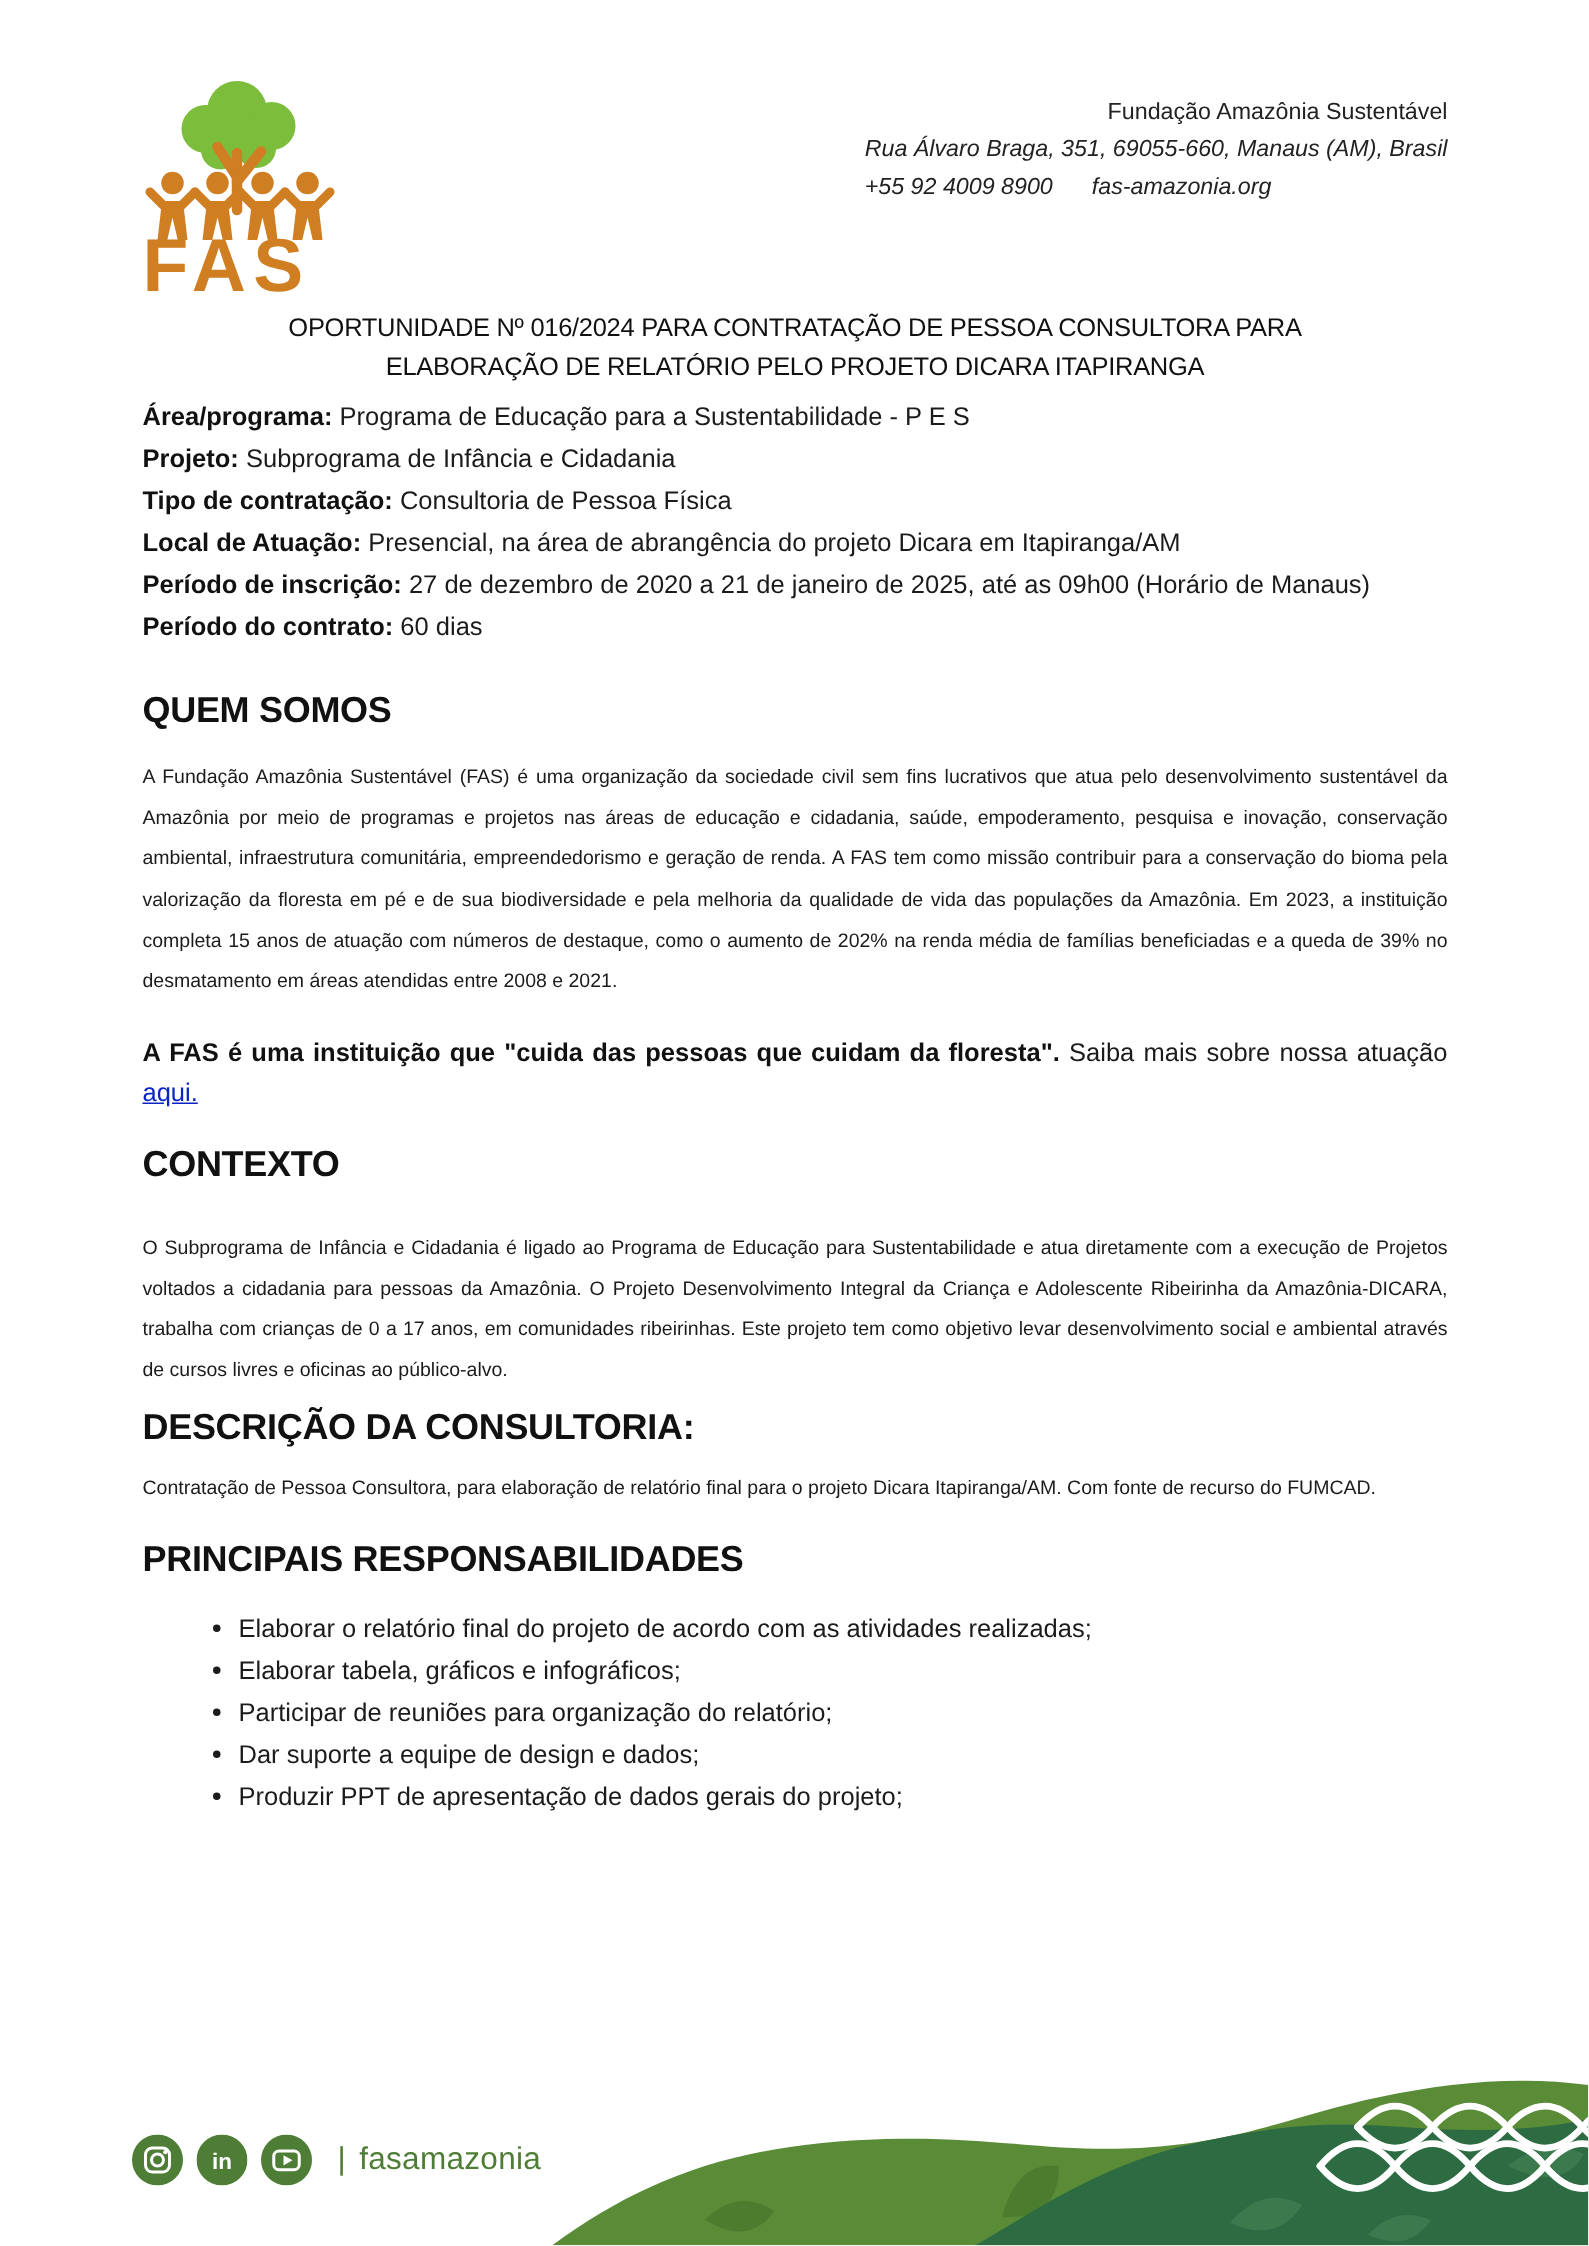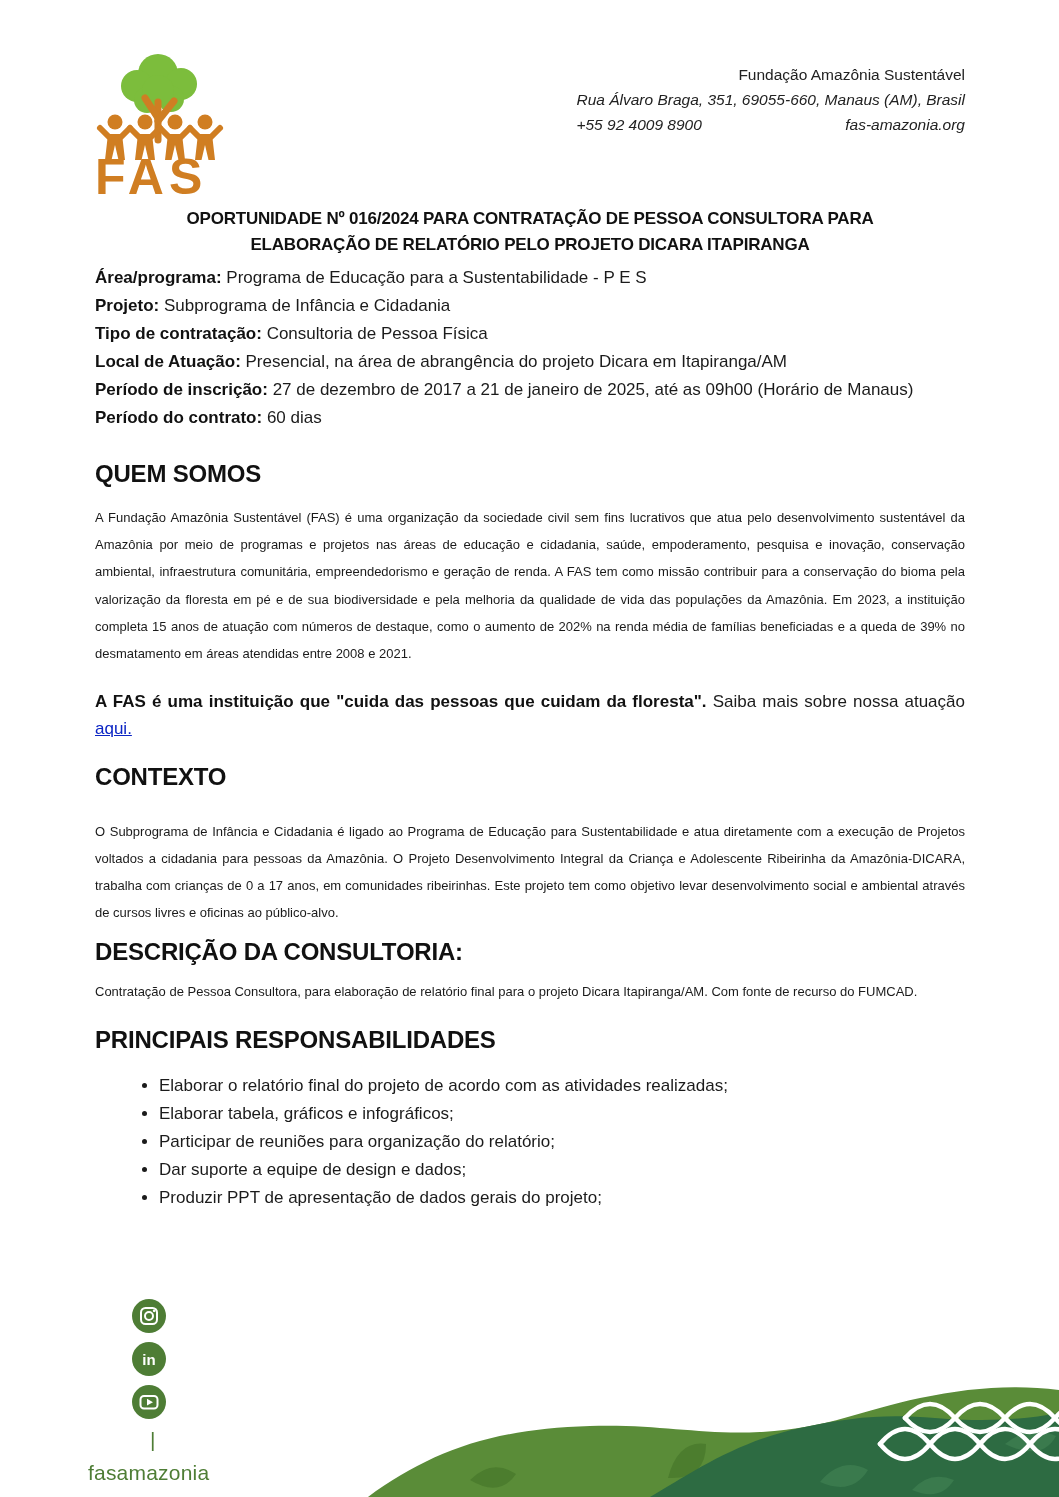--- a/index.html
+++ b/index.html
@@ -11,24 +11,24 @@
     font-family:"Liberation Sans", sans-serif;
     color:#1b1b1b;
   }
   .content { padding:0 94px 0 95px; }
 
   
   .hdr { display:flex; justify-content:space-between; align-items:flex-start; padding:44px 94px 0 95px; }
   .logo { width:130px; height:152px; flex:0 0 auto; }
   .contact { text-align:right; margin-top:18px; font-size:15.5px; line-height:25px; color:#222; }
   .contact .line-italic { font-style:italic; }
-  .contact .phone-line { display:flex; justify-content:space-between; gap:26px; font-style:italic; }
-
-  
-  .doc-title { margin-top:10px; text-align:center; font-weight:bold; font-size:17px; line-height:26px; letter-spacing:-0.2px; color:#111; }
+  .contact .phone-line { display:flex; justify-content:flex-start; gap:26px; font-style:italic; }
+
+  
+  .doc-title { margin-top:10px; text-align:center; font-weight:normal; font-size:17px; line-height:26px; letter-spacing:-0.2px; color:#111; }
 
   
   .info { margin-top:6px; }
   .info p { margin:0; font-size:17px; line-height:28px; text-align:justify; }
   .info b { color:#111; }
 
   
   h2 { font-size:24px; line-height:24px; margin:0; font-weight:bold; color:#111; letter-spacing:-0.2px; }
   .h-quem { margin-top:30px; }
   .h-contexto { margin-top:22px; }
@@ -40,21 +40,21 @@
   .para-desc { margin-top:14px; }
   .highlight { margin-top:21px; font-size:17px; line-height:27.2px; text-align:justify; }
   .highlight b { color:#111; }
   a.inline-link { color:#0b24c4; text-decoration:underline;margin-top:20px; }
 
   ul.resp { margin:20px 0 0 0; padding-left:64px; }
   ul.resp li { font-size:17px; line-height:27px; margin-bottom:1px; text-align:justify; }
 
   
   .footer-art { position:absolute; left:0; bottom:0; width:1059px; height:115px; display:block; }
-  .social-bar { position:absolute; left:88px; bottom:12px; display:flex; align-items:center; gap:9px; z-index:3;flex-direction:column; }
+  .social-bar { position:absolute; left:88px; bottom:40px; display:flex; align-items:center; gap:9px; z-index:3; }
   .social-circle { width:34px; height:34px; display:block; cursor:pointer; }
   .handle-sep { color:#4e7d35; font-size:21px; margin-left:8px; font-weight:400; }
   .handle-text { color:#4e7d35; font-size:21px; letter-spacing:0.2px; }
 </style>
 </head>
 <body>
 
 <div class="page">
 
   <div class="hdr">
@@ -120,21 +120,21 @@
     <div class="doc-title">
       <div>OPORTUNIDADE Nº 016/2024 PARA CONTRATAÇÃO DE PESSOA CONSULTORA PARA</div>
       <div>ELABORAÇÃO DE RELATÓRIO PELO PROJETO DICARA ITAPIRANGA</div>
     </div>
 
     <div class="info">
       <p><b>Área/programa:</b> <span>Programa de Educação para a Sustentabilidade - P E S</span></p>
       <p><b>Projeto:</b> <span>Subprograma de Infância e Cidadania</span></p>
       <p><b>Tipo de contratação:</b> <span>Consultoria de Pessoa Física</span></p>
       <p><b>Local de Atuação:</b> <span>Presencial, na área de abrangência do projeto Dicara em Itapiranga/AM</span></p>
-      <p><b>Período de inscrição:</b> <span>27 de dezembro de 2017 a 21 de janeiro de 2025, até as 09h00 (Horário de Manaus)</span></p>
+      <p><b>Período de inscrição:</b> <span>27 de dezembro de 2020 a 21 de janeiro de 2025, até as 09h00 (Horário de Manaus)</span></p>
       <p><b>Período do contrato:</b> <span>60 dias</span></p>
     </div>
 
     <h2 class="h-quem">QUEM SOMOS</h2>
     <p class="para">A Fundação Amazônia Sustentável (FAS) é uma organização da sociedade civil sem fins lucrativos que atua pelo desenvolvimento sustentável da Amazônia por meio de programas e projetos nas áreas de educação e cidadania, saúde, empoderamento, pesquisa e inovação, conservação ambiental, infraestrutura comunitária, empreendedorismo e geração de renda. A FAS tem como missão contribuir para a conservação do bioma pela valorização da floresta em pé e de sua biodiversidade e pela melhoria da qualidade de vida das populações da Amazônia. Em 2023, a instituição completa 15 anos de atuação com números de destaque, como o aumento de 202% na renda média de famílias beneficiadas e a queda de 39% no desmatamento em áreas atendidas entre 2008 e 2021.</p>
     <p class="highlight">
       <b>A FAS é uma instituição que "cuida das pessoas que cuidam da floresta".</b>
       <span>Saiba mais sobre nossa atuação</span>
       <a class="inline-link" href="#">aqui.</a>
     </p>

